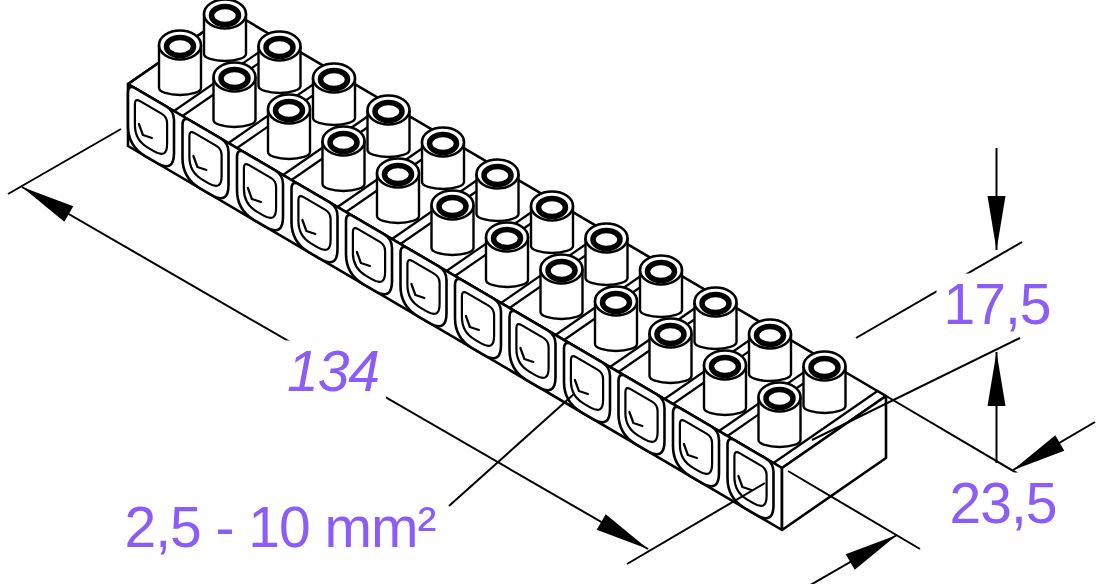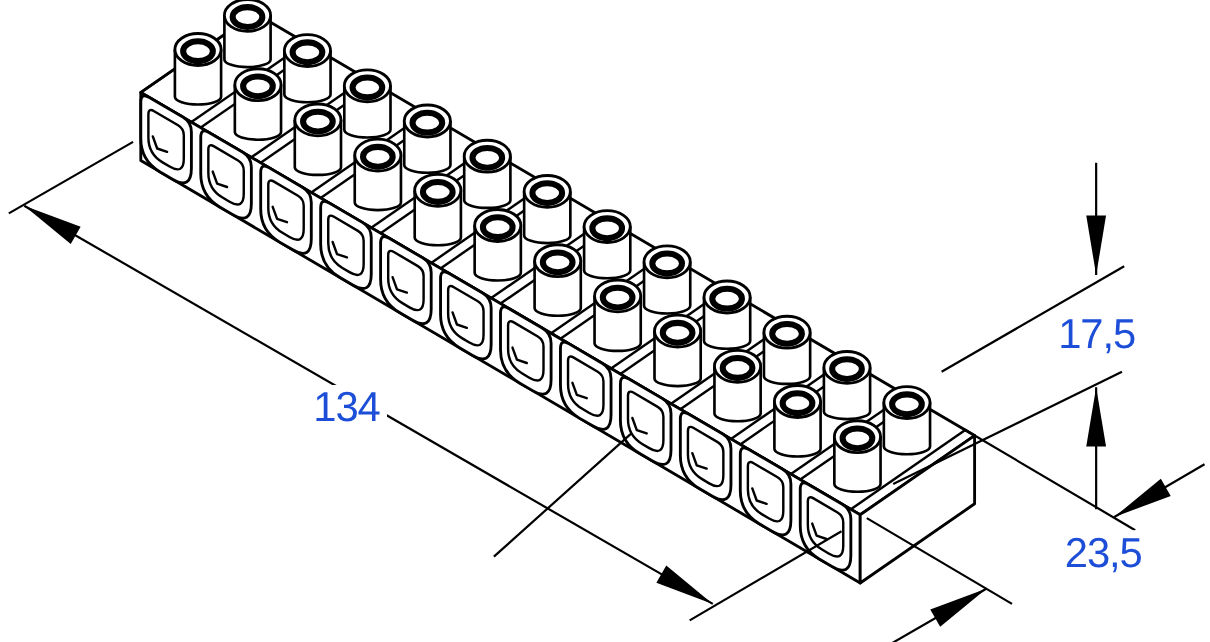--- a/index.html
+++ b/index.html
@@ -20,29 +20,29 @@
     left: 0;
     top: 0;
     width: 1100px;
     height: 584px;
     z-index: 1;
   }
   .dim-label {
     position: absolute;
     transform: translate(-50%, -50%);
     z-index: 2;
-    font-size: 38px;
+    font-size: 57px;
     line-height: 1;
-    color: #1d4ed8;
+    color: #8b5cf6;
     background: #ffffff;
     white-space: nowrap;
     padding: 2px 7px;
     letter-spacing: -1px;
   }
-  #lbl-length    { left: 315px; top: 371px; }
+  #lbl-length    { left: 333px; top: 371px; font-style: italic; }
   #lbl-height    { left: 997px; top: 304px; }
   #lbl-depth     { left: 1003px; top: 503px; }
   #lbl-conductor { left: 280px; top: 527px; }
 </style>
 </head>
 <body>
 
 <div id="canvas">
   <svg id="iso-svg" viewBox="0 0 1100 584" xmlns="http://www.w3.org/2000/svg">
       <g>
@@ -275,13 +275,14 @@
         <polygon points="1013.0,470.0 1055.3,435.2 1064.3,450.8" fill="#000000"></polygon>
       </g>
     </svg>
 
   <div class="dim-label" id="lbl-length">134</div>
 
   <div class="dim-label" id="lbl-height">17,5</div>
 
   <div class="dim-label" id="lbl-depth">23,5</div>
 
+  <div class="dim-label" id="lbl-conductor">2,5 - 10 mm²</div>
 </div>
 
 </body></html>

